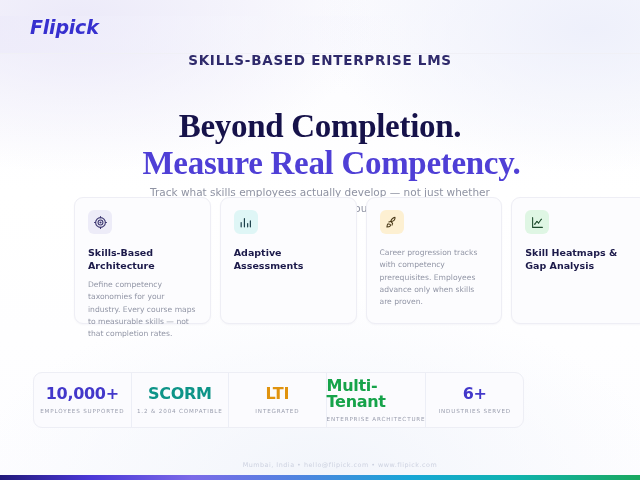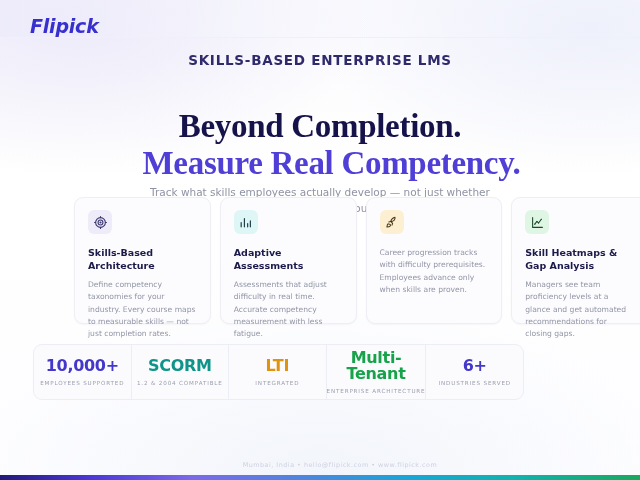--- a/index.html
+++ b/index.html
@@ -21,27 +21,27 @@
       radial-gradient(ellipse 420px 220px at 12% 4%, #eceaf9 0%, rgba(236,234,249,0) 70%),
       radial-gradient(ellipse 380px 200px at 92% 6%, #eef0fb 0%, rgba(238,240,251,0) 72%),
       radial-gradient(ellipse 500px 260px at 50% 100%, #f2f5fb 0%, rgba(242,245,251,0) 70%),
       linear-gradient(180deg, #fbfbfe 0%, #ffffff 40%, #fdfdff 100%);
     box-sizing: border-box;
   }
 
   
   .header {
     position: absolute;
-    left: 0; top: 0;
+    left: 0; top: 16px;
     width: 640px;
     height: 38px;
     box-sizing: border-box;
     padding: 0 0 0 30px;
     display: flex;
-    align-items: flex-end;
+    align-items: flex-start;
     border-bottom: 1px solid #f0f0f6;
     background: linear-gradient(90deg, rgba(237,235,250,0.75) 0%, rgba(246,246,253,0.45) 38%, rgba(255,255,255,0) 72%);
   }
   .logo {
     font-family: "DejaVu Sans", sans-serif;
     font-style: italic;
     font-weight: bold;
     font-size: 19px;
     letter-spacing: -0.2px;
     color: #3730cf;
@@ -122,21 +122,21 @@
     font-family: "DejaVu Sans", sans-serif;
     font-size: 7.6px;
     line-height: 1.62;
     color: #9296a6;
     margin: 0;
   }
 
   
   .stats {
     position: absolute;
-    left: 33px; top: 344px;
+    left: 33px; top: 372px;
     width: 491px;
     height: 56px;
     box-sizing: border-box;
     display: flex;
     background: #fbfbfe;
     border: 1px solid #edeef5;
     border-radius: 9px;
     overflow: hidden;
   }
   .stat {
@@ -217,79 +217,77 @@
         <span>
           <svg width="13" height="13" viewBox="0 0 24 24" fill="none" stroke="#3b3570" stroke-width="2" stroke-linecap="round" stroke-linejoin="round">
             <circle cx="12" cy="12" r="9"></circle>
             <circle cx="12" cy="12" r="4.5"></circle>
             <circle cx="12" cy="12" r="1" fill="#3b3570"></circle>
             <path d="M12 3V1 M12 23v-2 M3 12H1 M23 12h-2"></path>
           </svg>
         </span>
       </div>
       <div class="card-title">Skills-Based Architecture</div>
-      <p class="card-body">Define competency taxonomies for your industry. Every course maps to measurable skills — not just completion rates.</p>
+      <p class="card-body">Define competency taxonomies for your industry. Every course maps to measurable skills — not that completion rates.</p>
     </div>
 
     <div class="card">
       <div class="card-icon" style="background: rgb(223, 246, 246);">
         <span>
           <svg width="13" height="13" viewBox="0 0 24 24" fill="none" stroke="#1c3f4a" stroke-width="2.2" stroke-linecap="round" stroke-linejoin="round">
             <path d="M4 20V12 M10 20V5 M16 20V14 M21 20V9"></path>
           </svg>
         </span>
       </div>
       <div class="card-title">Adaptive Assessments</div>
-      <p class="card-body">Assessments that adjust difficulty in real time. Accurate competency measurement with less fatigue.</p>
     </div>
 
     <div class="card">
       <div class="card-icon" style="background: rgb(253, 240, 210);">
         <span>
           <svg width="13" height="13" viewBox="0 0 24 24" fill="none" stroke="#4a3a18" stroke-width="1.9" stroke-linecap="round" stroke-linejoin="round">
             <path d="M5.5 14.5c-1.5 1.5-2 6-2 6s4.5-.5 6-2c.8-.8.8-2.1 0-3s-2.2-.8-4 -1z"></path>
             <path d="M14 13.5l-3.5-3.5c1-3 3.5-6.5 8-7.5 .5 4.5-3 7-7.5 8z"></path>
             <path d="M10.5 10L7 11 M14 13.5l-1 3.5"></path>
           </svg>
         </span>
       </div>
-      <p class="card-body">Career progression tracks with difficulty prerequisites. Employees advance only when skills are proven.</p>
+      <p class="card-body">Career progression tracks with competency prerequisites. Employees advance only when skills are proven.</p>
     </div>
 
     <div class="card">
       <div class="card-icon" style="background: rgb(223, 246, 228);">
         <span>
           <svg width="13" height="13" viewBox="0 0 24 24" fill="none" stroke="#1d4a2c" stroke-width="2" stroke-linecap="round" stroke-linejoin="round">
             <path d="M3 3v18h18"></path>
             <path d="M7 15l4-5 3 3 5-7"></path>
             <path d="M19 6h0.01 M14 13h0.01 M11 10h0.01 M7 15h0.01"></path>
           </svg>
         </span>
       </div>
       <div class="card-title">Skill Heatmaps &amp; Gap Analysis</div>
-      <p class="card-body">Managers see team proficiency levels at a glance and get automated recommendations for closing gaps.</p>
     </div>
 
   </div>
 
   <div class="stats">
     <div class="stat">
       <div class="stat-value" style="color: rgb(67, 56, 202);">10,000+</div>
       <div class="stat-label">EMPLOYEES SUPPORTED</div>
     </div>
     <div class="stat">
       <div class="stat-value" style="color: rgb(14, 148, 136);">SCORM</div>
       <div class="stat-label">1.2 &amp; 2004 COMPATIBLE</div>
     </div>
     <div class="stat">
       <div class="stat-value" style="color: rgb(224, 147, 15);">LTI</div>
       <div class="stat-label">INTEGRATED</div>
     </div>
     <div class="stat">
-      <div class="stat-value" style="color: rgb(22, 163, 74); text-align: center;">Multi-Tenant</div>
+      <div class="stat-value" style="color: rgb(22, 163, 74);">Multi-Tenant</div>
       <div class="stat-label">ENTERPRISE ARCHITECTURE</div>
     </div>
     <div class="stat">
       <div class="stat-value" style="color: rgb(67, 56, 202);">6+</div>
       <div class="stat-label">INDUSTRIES SERVED</div>
     </div>
   </div>
 
   <div class="footer">Mumbai, India  •  hello@flipick.com  •  www.flipick.com</div>
   <div class="bottom-bar"></div>

